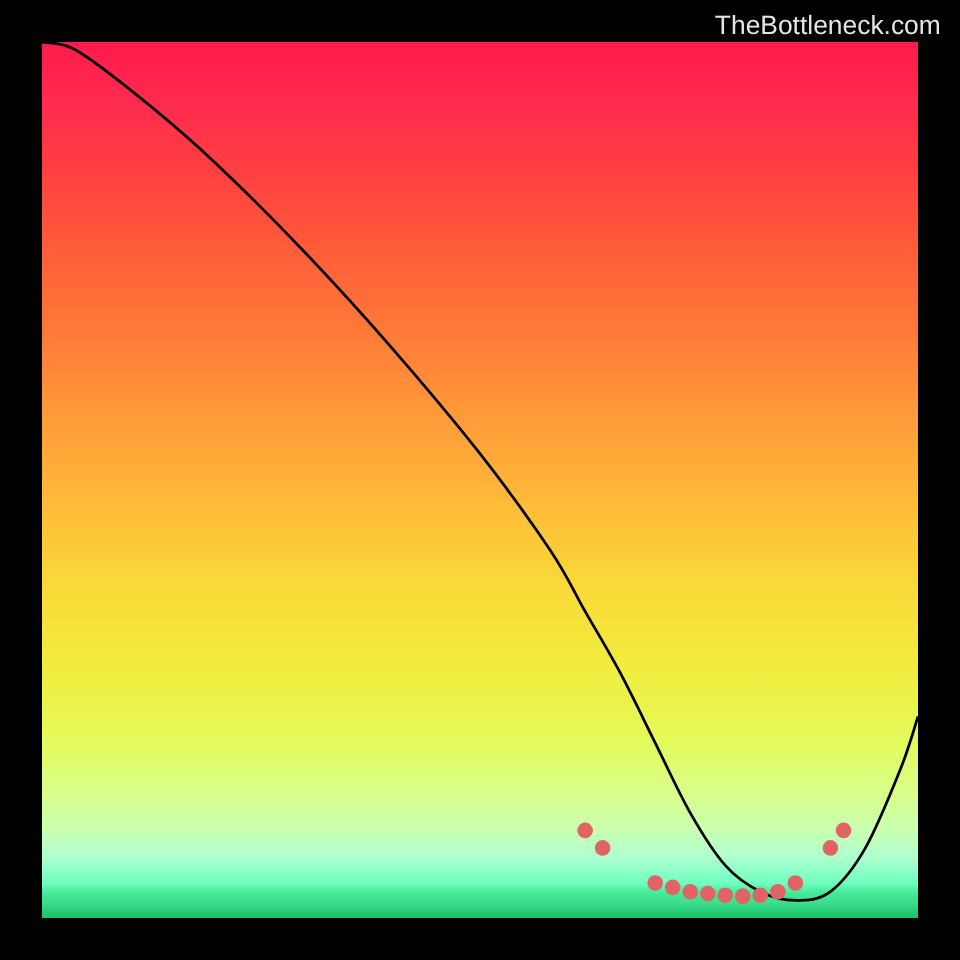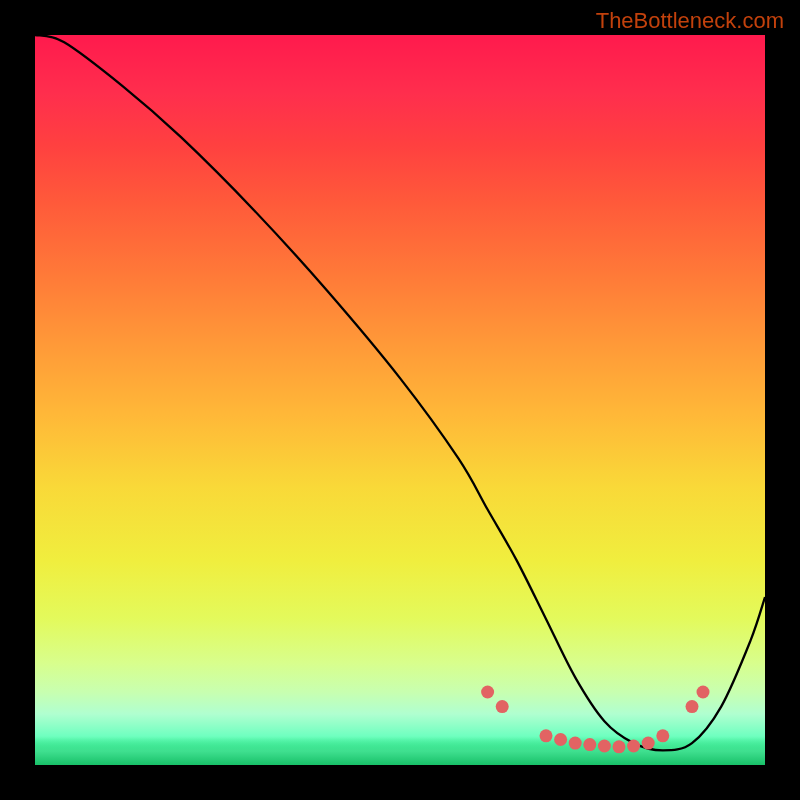--- a/index.html
+++ b/index.html
@@ -1,17 +1,17 @@
 <!DOCTYPE html>
 <html><head>
 <meta charset="utf-8">
 <style>
   * { margin: 0; padding: 0; box-sizing: border-box; }
   body { width: 800px; height: 800px; background: #000; position: relative; overflow: hidden; font-family: Arial, sans-serif; }
-  .watermark { position: absolute; top: 8px; right: 16px; color: #c2410c; font-size: 22px; font-weight: 500; z-index: 10; }
+  .watermark { position: absolute; top: 8px; right: 16px; color: #e5e5e5; font-size: 22px; font-weight: 500; z-index: 10; }
   .plot-area { position: absolute; top: 35px; left: 35px; width: 730px; height: 730px; }
   .gradient-bg { position: absolute; inset: 0; background: linear-gradient(to bottom,
       #ff1a4d 0%,
       #ff2e4d 8%,
       #ff4040 15%,
       #ff5a3a 23%,
       #ff7a38 33%,
       #ff9838 42%,
       #ffb838 52%,
       #f9d938 62%,

